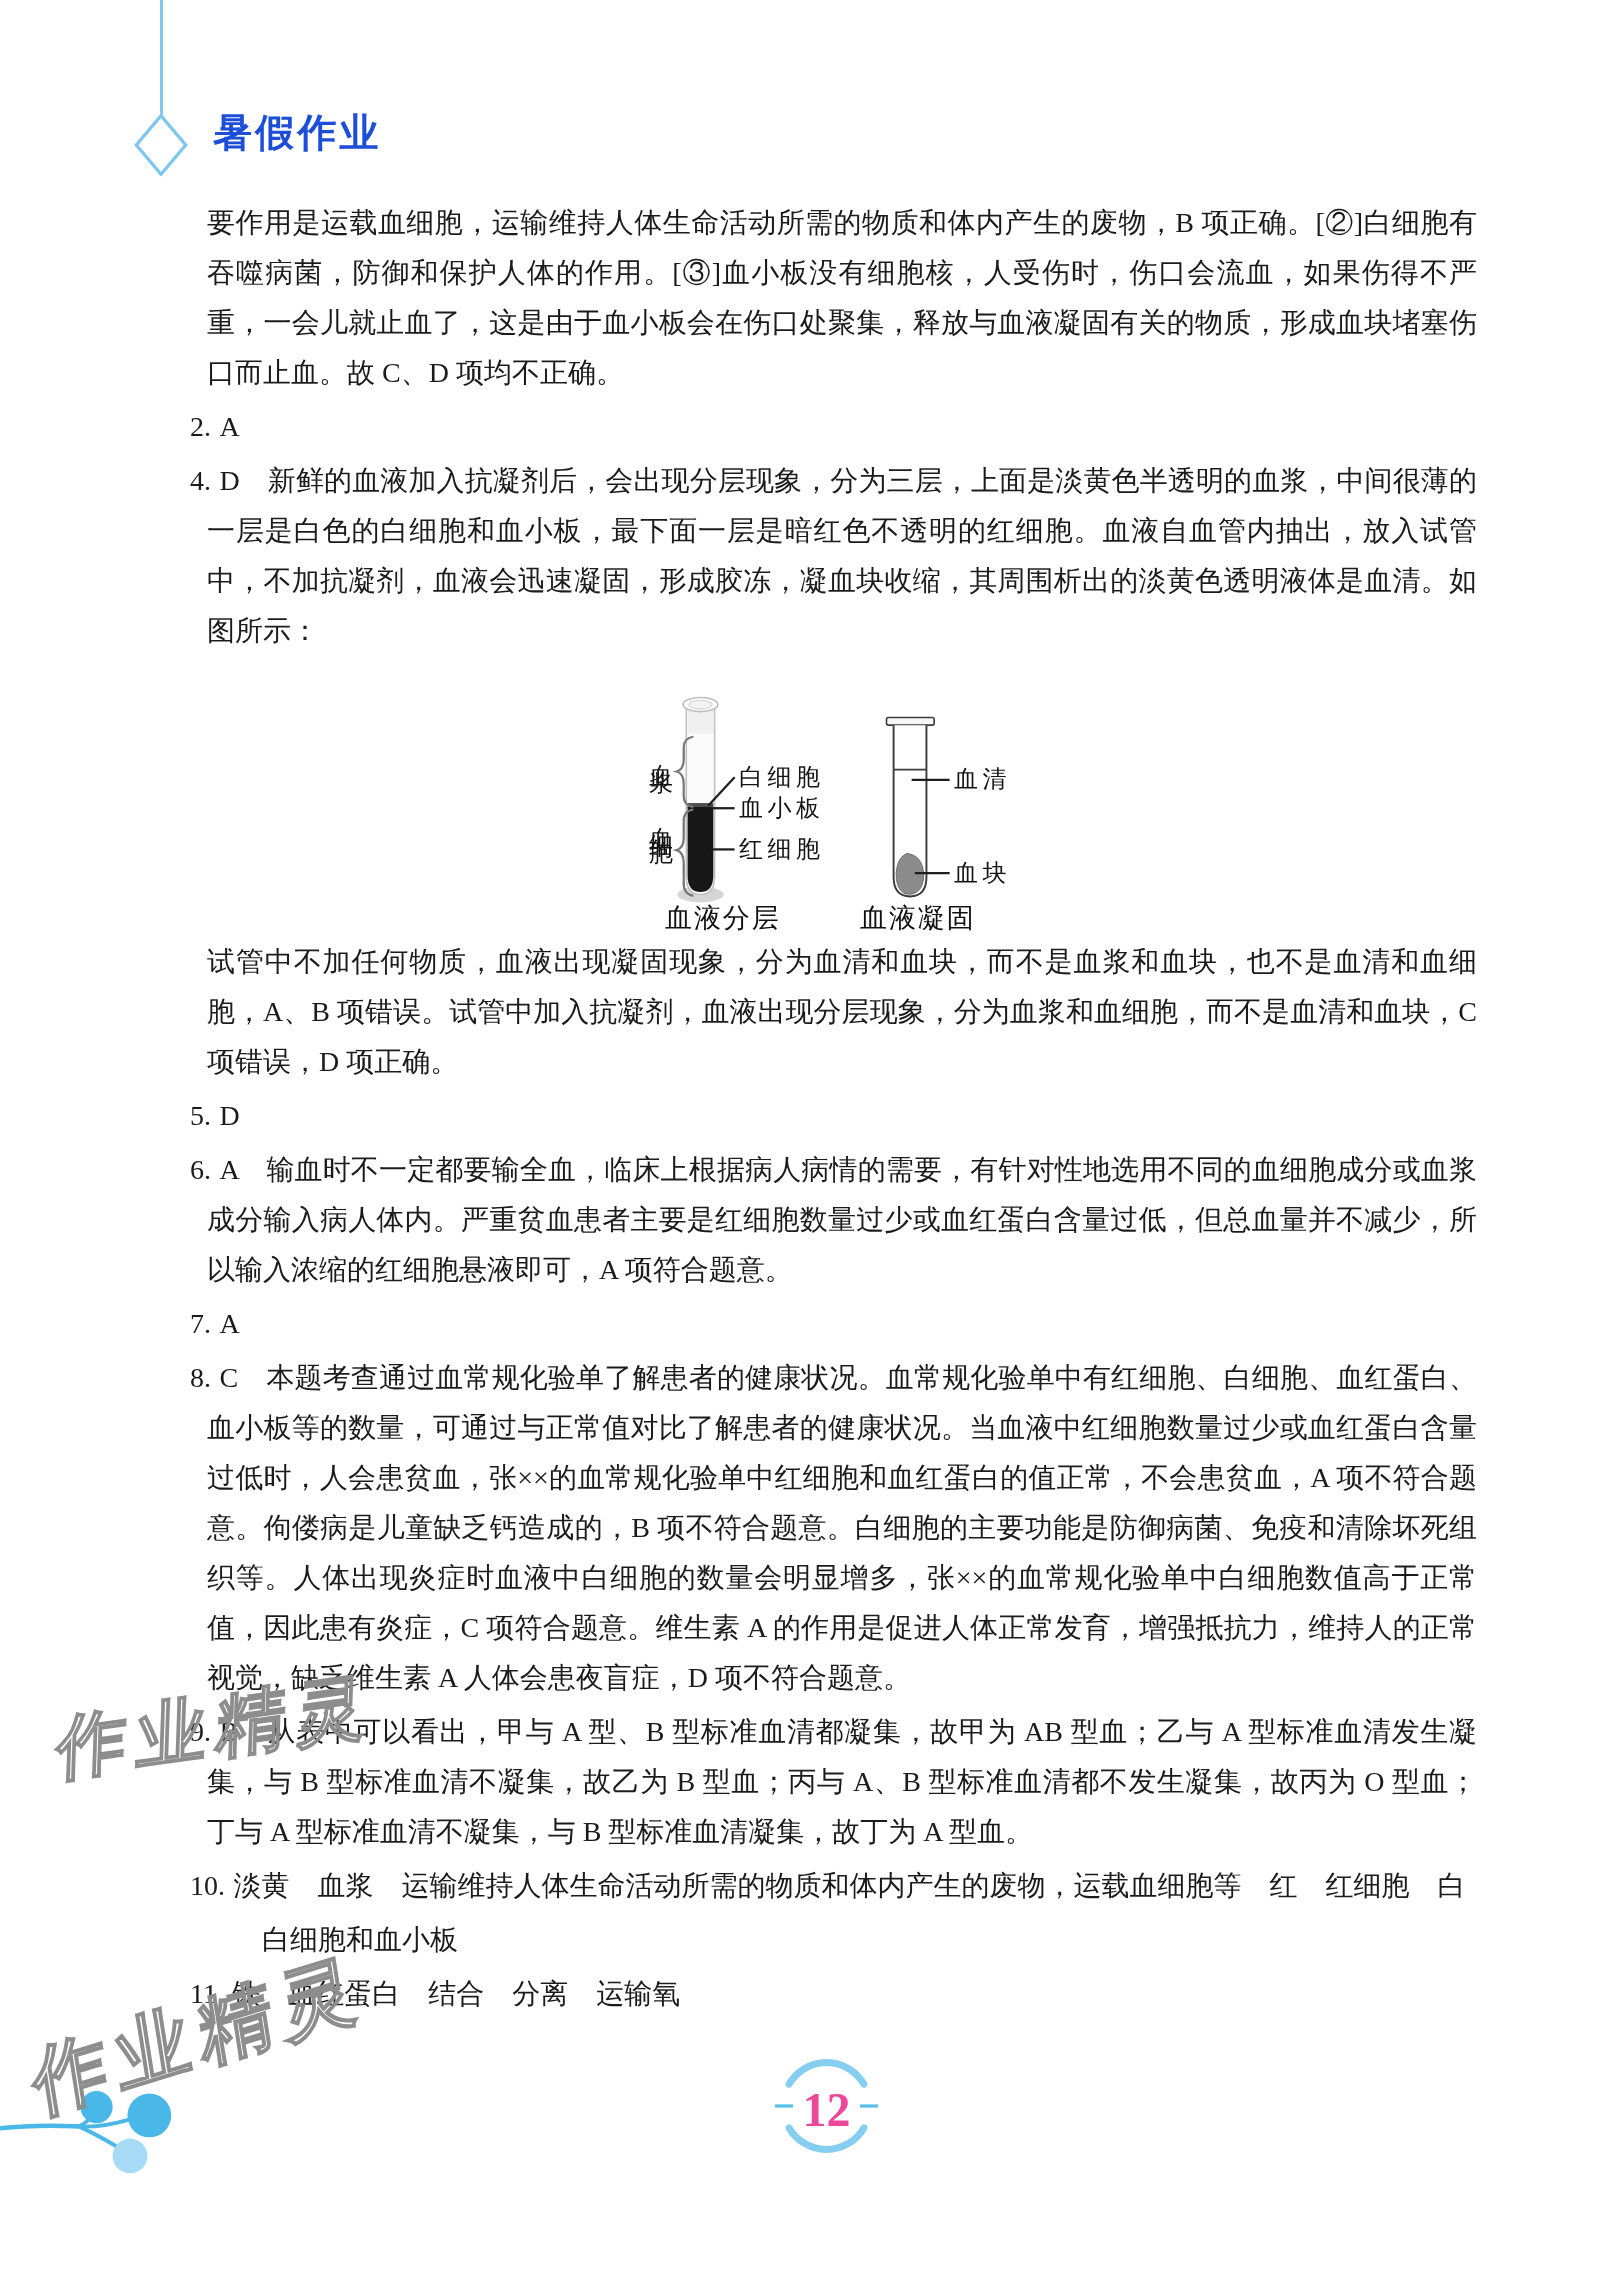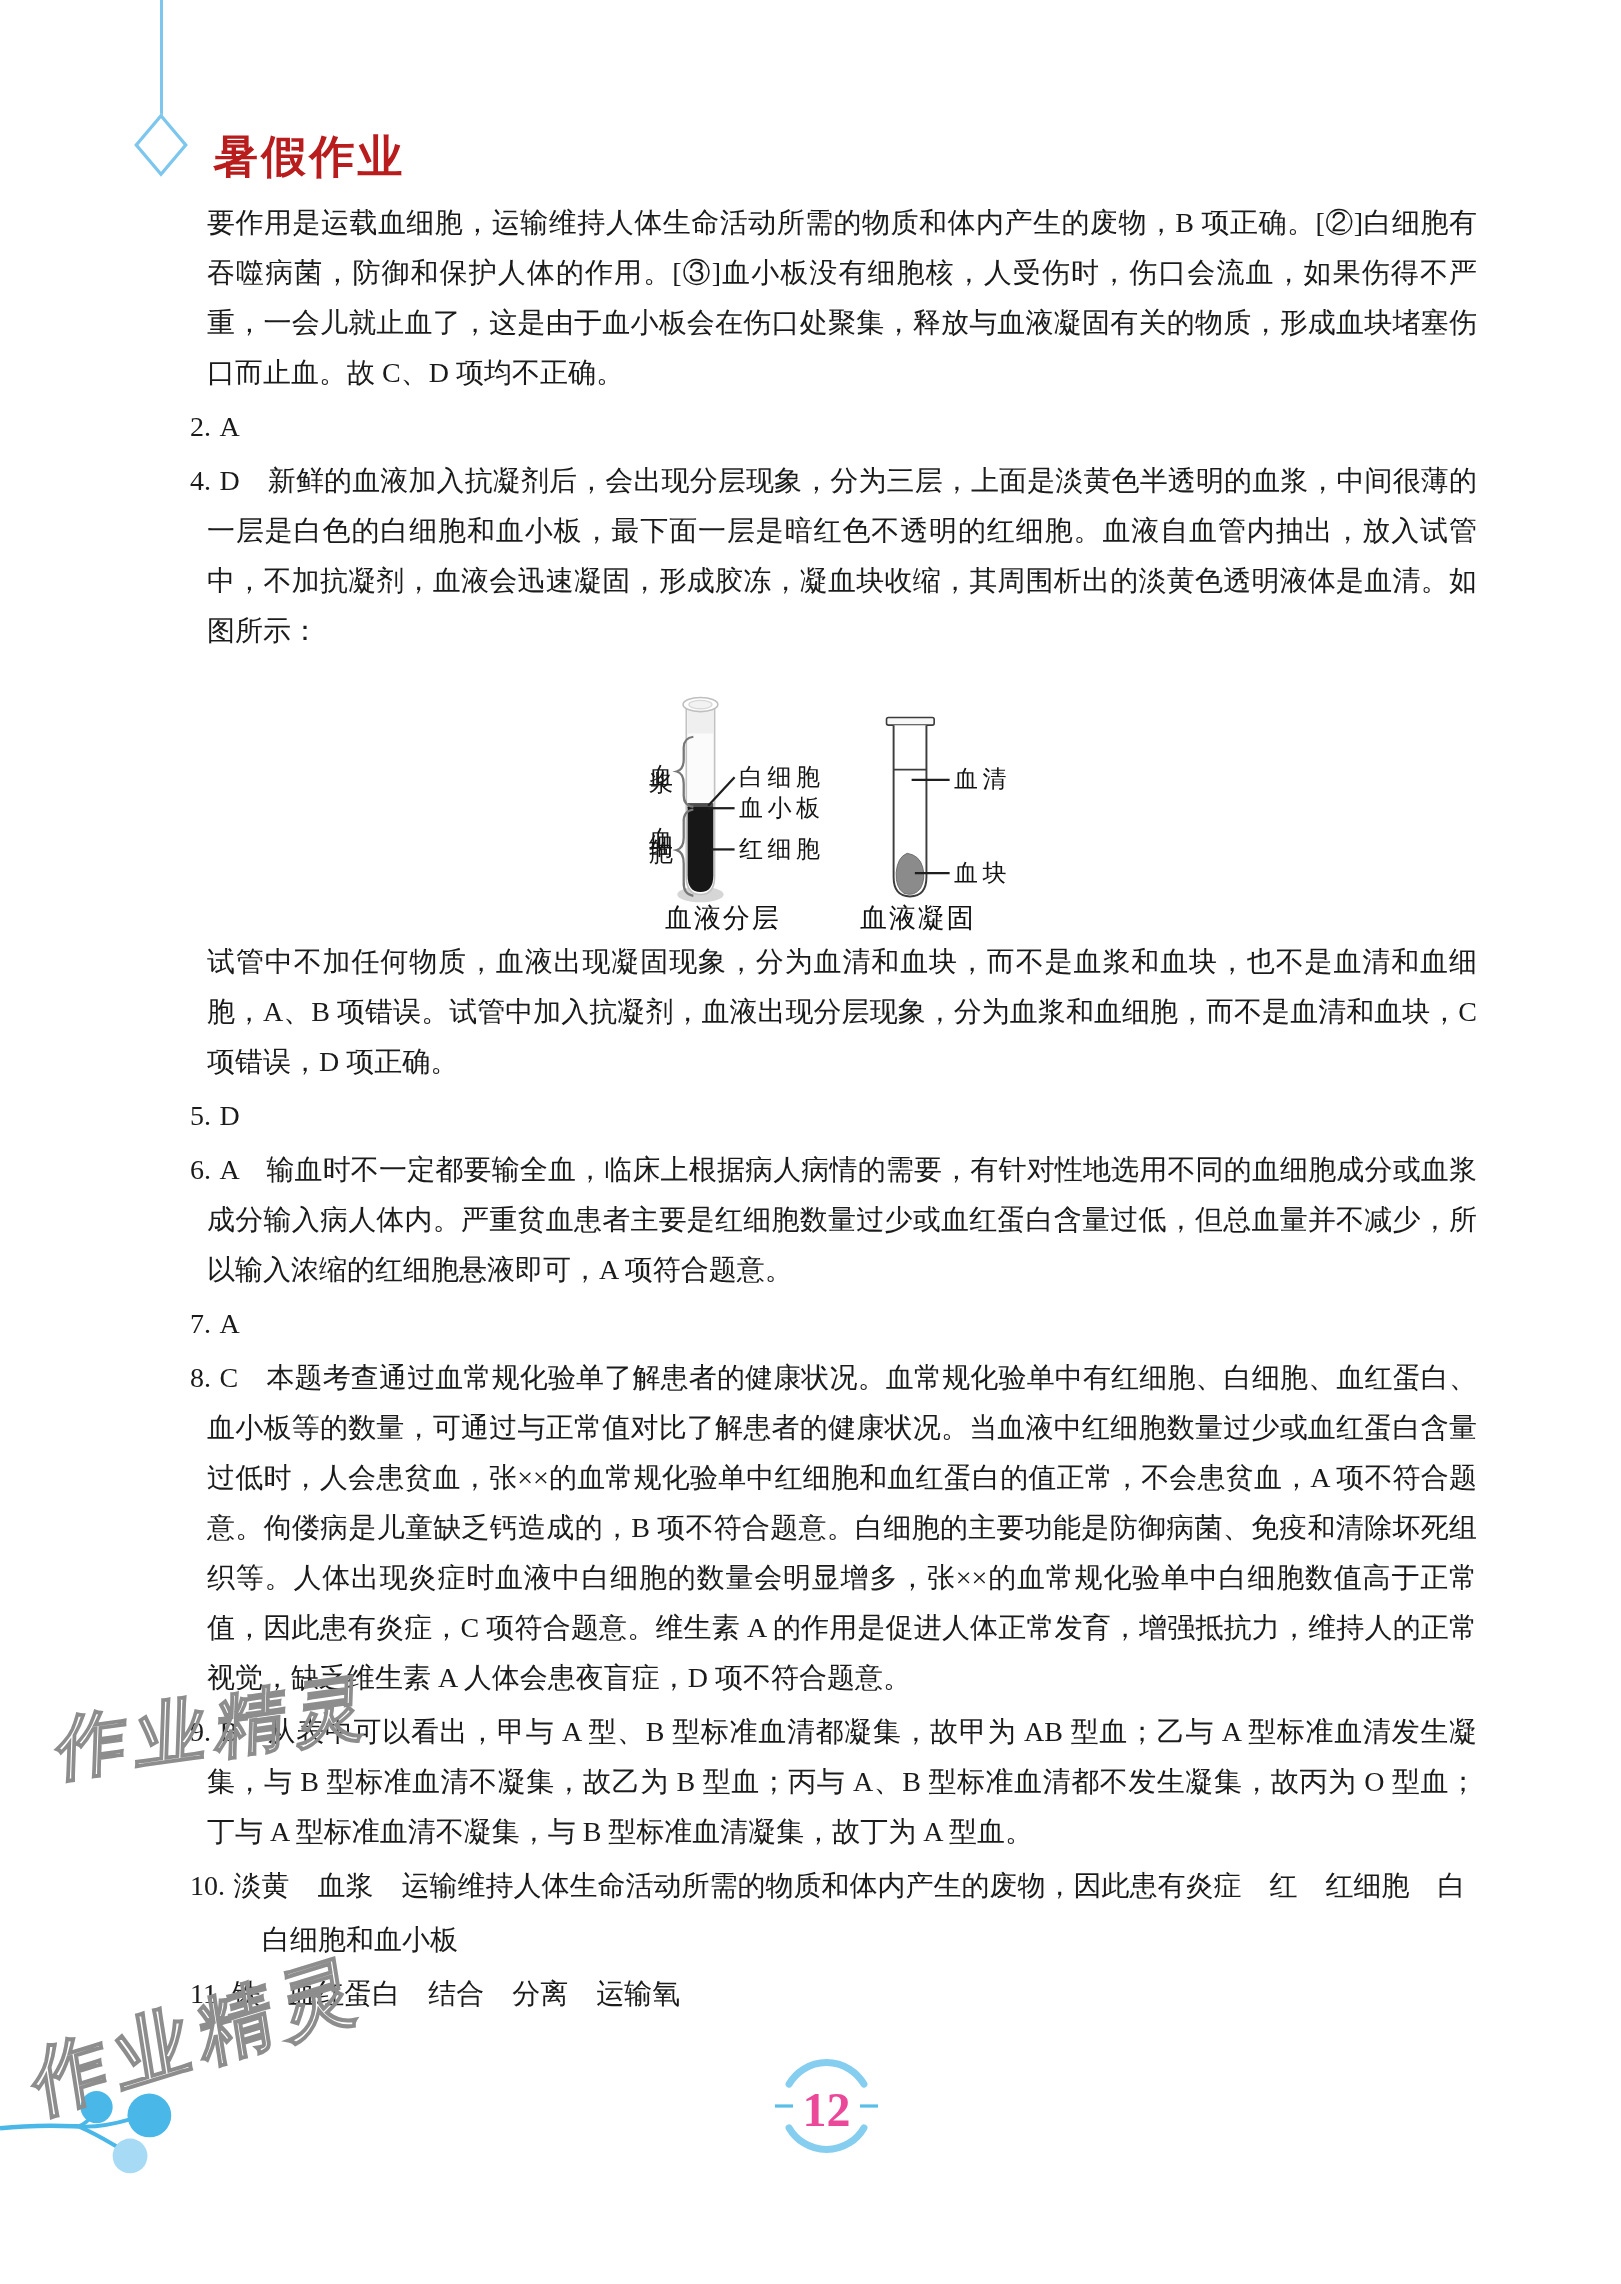--- a/index.html
+++ b/index.html
@@ -9,23 +9,23 @@
     overflow:hidden; font-family:"Liberation Serif","DejaVu Serif",serif; color:#1b1b1b;
   }
   
   .head-vline{position:absolute; left:160px; top:0; width:3.2px; height:125px; background:#7dc6ed;}
   .head-diamond{
     position:absolute; left:142px; top:126px; width:32px; height:32px;
     border:3.9px solid #7dc6ed; background:#fff;
     transform:scaleY(1.18) rotate(45deg);
   }
   .head-title{
-    position:absolute; left:213px; top:135px;
+    position:absolute; left:213px; top:111px;
     font-family:"Liberation Sans","DejaVu Sans",sans-serif;
-    font-weight:bold; font-size:45px; line-height:44px; letter-spacing:3.2px; color:#b91c1c;
+    font-weight:bold; font-size:39px; line-height:44px; letter-spacing:3.2px; color:#1d4ed8;
   }
   
   #content{
     position:absolute; left:186px; top:194px; width:1295px;
     font-size:28px; line-height:50px; text-align:justify;
   }
   #content p, #content .ans{margin:4px;}
   .para{padding-left:17px;}
   .para2{padding-left:72px;}
   .ans{padding-left:17px; text-indent:-17px;}
@@ -117,21 +117,21 @@
     <div class="ans"><span class="num">5.</span><span>D</span></div>
 
     <div class="ans"><span class="num">6.</span><span>A　输血时不一定都要输全血，临床上根据病人病情的需要，有针对性地选用不同的血细胞成分或血浆成分输入病人体内。严重贫血患者主要是红细胞数量过少或血红蛋白含量过低，但总血量并不减少，所以输入浓缩的红细胞悬液即可，A 项符合题意。</span></div>
 
     <div class="ans"><span class="num">7.</span><span>A</span></div>
 
     <div class="ans"><span class="num">8.</span><span>C　本题考查通过血常规化验单了解患者的健康状况。血常规化验单中有红细胞、白细胞、血红蛋白、血小板等的数量，可通过与正常值对比了解患者的健康状况。当血液中红细胞数量过少或血红蛋白含量过低时，人会患贫血，张××的血常规化验单中红细胞和血红蛋白的值正常，不会患贫血，A 项不符合题意。佝偻病是儿童缺乏钙造成的，B 项不符合题意。白细胞的主要功能是防御病菌、免疫和清除坏死组织等。人体出现炎症时血液中白细胞的数量会明显增多，张××的血常规化验单中白细胞数值高于正常值，因此患有炎症，C 项符合题意。维生素 A 的作用是促进人体正常发育，增强抵抗力，维持人的正常视觉，缺乏维生素 A 人体会患夜盲症，D 项不符合题意。</span></div>
 
     <div class="ans"><span class="num">9.</span><span>B　从表中可以看出，甲与 A 型、B 型标准血清都凝集，故甲为 AB 型血；乙与 A 型标准血清发生凝集，与 B 型标准血清不凝集，故乙为 B 型血；丙与 A、B 型标准血清都不发生凝集，故丙为 O 型血；丁与 A 型标准血清不凝集，与 B 型标准血清凝集，故丁为 A 型血。</span></div>
 
-    <div class="ans"><span class="num">10.</span><span>淡黄　血浆　运输维持人体生命活动所需的物质和体内产生的废物，因此患有炎症　红　红细胞　白</span></div>
+    <div class="ans"><span class="num">10.</span><span>淡黄　血浆　运输维持人体生命活动所需的物质和体内产生的废物，运载血细胞等　红　红细胞　白</span></div>
 
     <p class="para2">白细胞和血小板</p>
 
     <div class="ans"><span class="num">11.</span><span>铁　血红蛋白　结合　分离　运输氧</span></div>
 
   </div>
 
   <div class="watermark" id="wm1">作业精灵</div>
   <div class="watermark" id="wm2">作业精灵</div>
 

